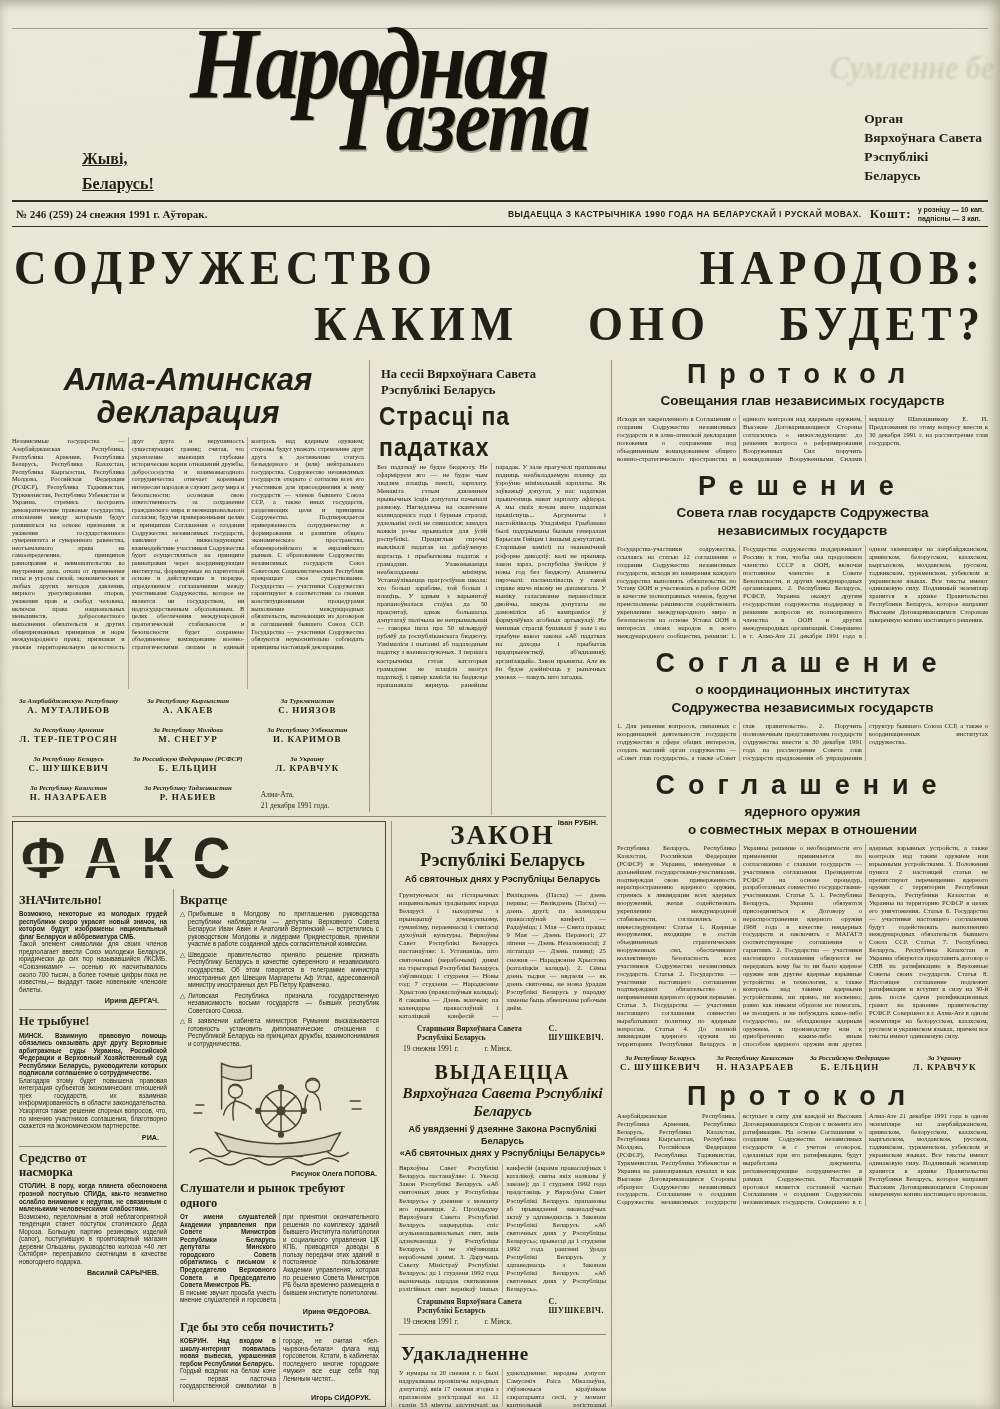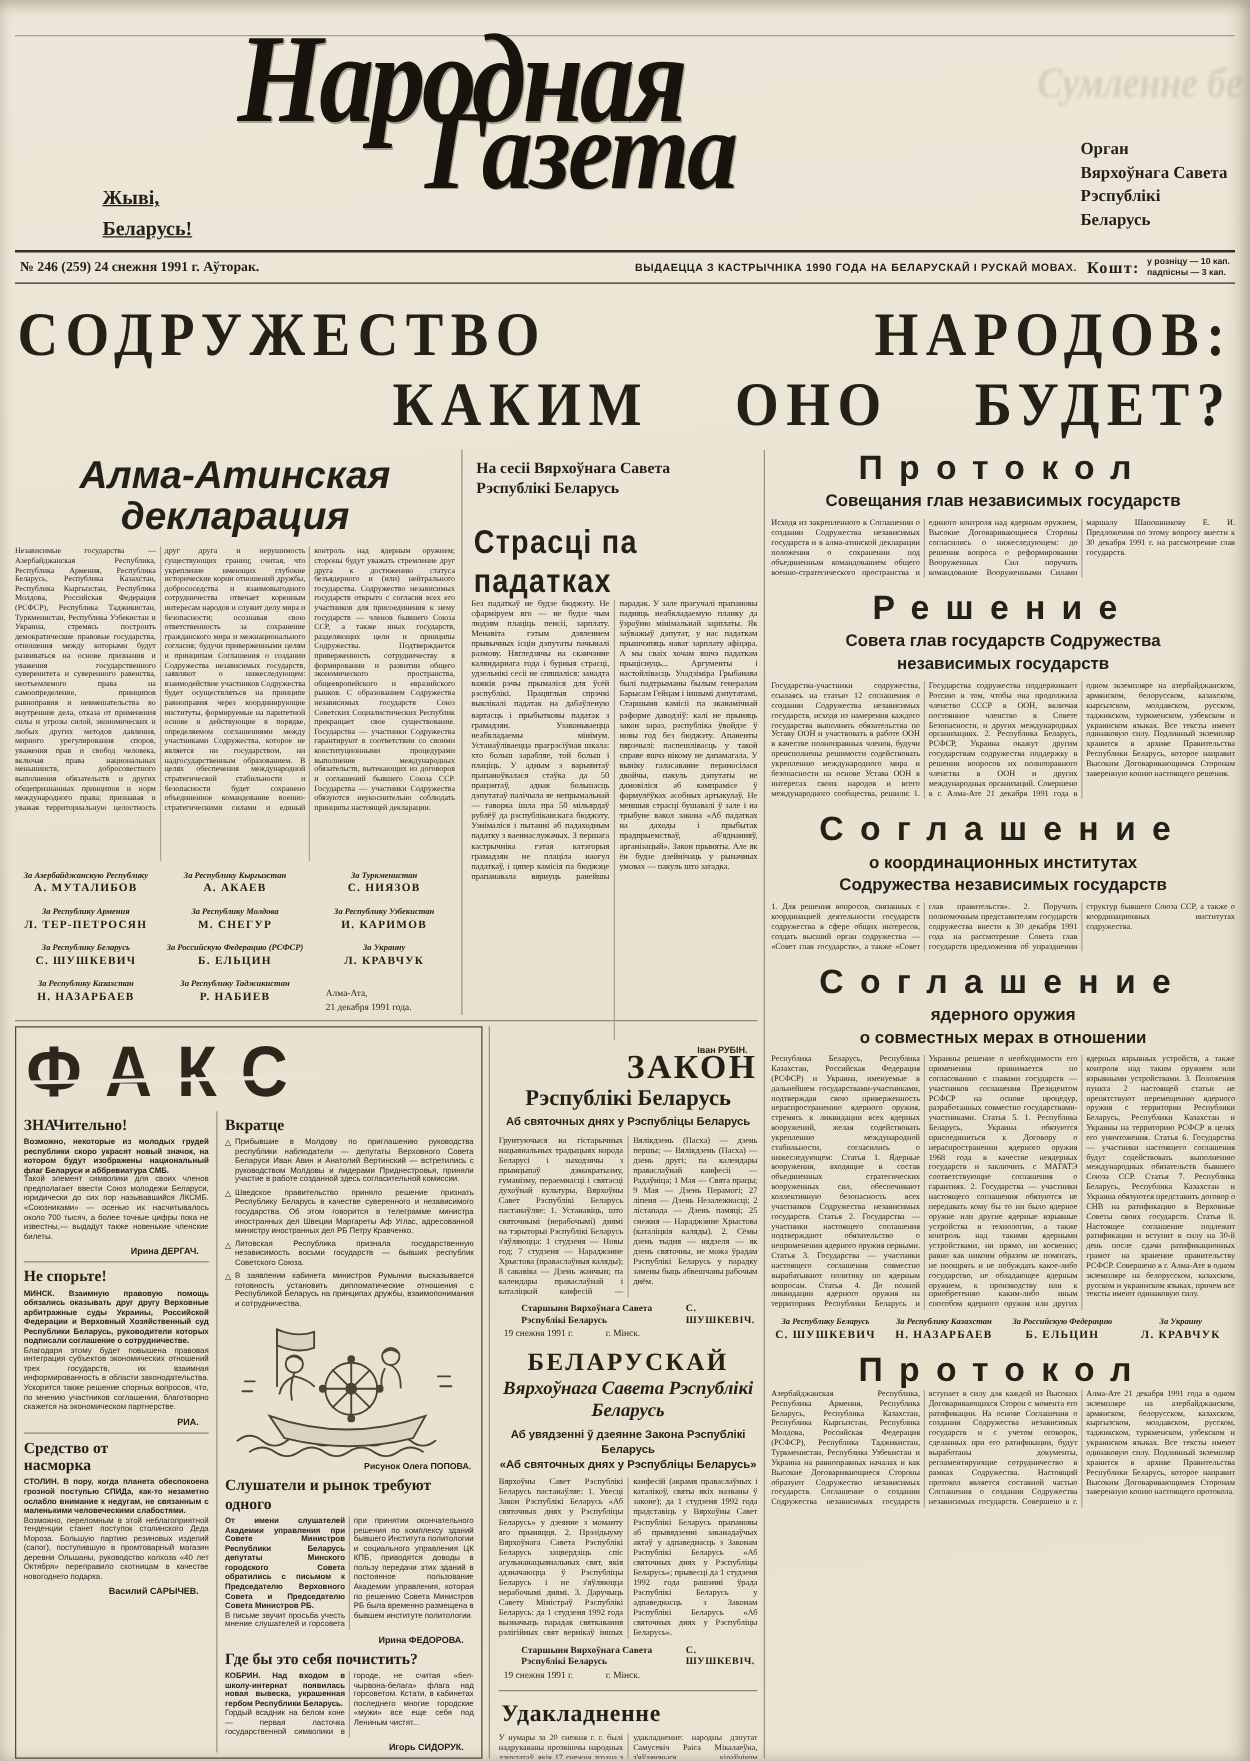--- a/index.html
+++ b/index.html
@@ -49,21 +49,21 @@
   
   .decl-title{font-family:"Liberation Sans",sans-serif;font-weight:bold;font-style:italic;
     font-size:31px;line-height:1.05;text-align:center;margin:4px 0 8px 0;letter-spacing:0;}
   .decl-body{height:252px;overflow:hidden;font-size:6.4px;}
   .sig-grid{display:grid;grid-auto-flow:column;grid-template-rows:repeat(4,1fr);grid-template-columns:repeat(3,1fr);
     gap:2px 6px;margin-top:8px;}
   .sig .role{font-style:italic;font-weight:bold;font-size:6.8px;text-align:center;line-height:1.2;}
   .sig .nm{font-weight:bold;font-size:9px;text-align:center;letter-spacing:1px;}
   .sig-place{font-size:7.5px;line-height:1.4;padding:6px 0 0 10px;}
   
-  .kicker{font-weight:bold;font-size:12.5px;line-height:1.3;margin:6px 0 19px 4px;}
+  .kicker{font-weight:bold;font-size:12.5px;line-height:1.3;margin:6px 0 2px 4px;}
   .tax-title{font-family:"Liberation Sans",sans-serif;font-weight:bold;font-size:23px;letter-spacing:1px;margin:2px 0 8px 2px;transform:scaleY(1.15);transform-origin:left top;}
   .tax-body{height:352px;overflow:hidden;font-size:6.8px;}
   .byline{text-align:right;font-family:"Liberation Sans",sans-serif;font-weight:bold;font-size:7.2px;padding:3px 8px 0 0;}
   
   .doc{margin-bottom:10px;}
   .doc-title{font-family:"Liberation Sans",sans-serif;font-weight:bold;font-size:27px;letter-spacing:13px;text-align:center;line-height:1.1;}
   .doc-sub{font-family:"Liberation Sans",sans-serif;font-weight:bold;font-size:13.5px;text-align:center;line-height:1.3;margin:2px 0 6px 0;}
   .doc-sub.sm{font-size:10.5px;}
   .doc .bt{font-size:6.6px;}
   .sig-row{display:flex;gap:8px;margin:6px 0 10px 0;}
@@ -79,21 +79,21 @@
   .fax-h{font-weight:bold;font-size:12.5px;margin:4px 0 3px 0;line-height:1.15;}
   .fax-bt{font-family:"Liberation Sans",sans-serif;font-size:6.3px;line-height:1.2;text-align:justify;}
   .fax-bt.lead{font-weight:bold;}
   .vk-item{display:flex;gap:3px;margin-bottom:3px;}
   .vk-item .tri{flex:none;font-size:6.5px;}
   .cartoon{display:block;margin:4px auto 0 auto;}
   .cap{text-align:right;font-family:"Liberation Sans",sans-serif;font-weight:bold;font-size:7px;margin:1px 2px 2px 0;}
   .mini2{columns:2;column-gap:7px;column-rule:1px solid #aaa293;}
   
   .law-col{flex:1;min-width:0;padding-left:2px;overflow:hidden;}
-  .law-t1{font-weight:bold;font-size:27px;text-align:right;letter-spacing:2px;line-height:1.05;margin-top:18px;}
+  .law-t1{font-weight:bold;font-size:27px;text-align:center;letter-spacing:2px;line-height:1.05;margin-top:0;}
   .law-t2{font-weight:bold;font-size:18px;text-align:center;line-height:1.15;}
   .law-sub{font-family:"Liberation Sans",sans-serif;font-weight:bold;font-size:9px;text-align:center;margin:4px 0 5px 0;line-height:1.3;}
   .law-body{font-size:6.8px;}
   .law-sig{display:flex;justify-content:space-between;font-weight:bold;font-size:7.5px;margin-top:4px;padding:0 2px;margin-left:16px;}
   .law-sig .nm{font-size:8px;letter-spacing:.5px;}
   .law-date{display:flex;gap:26px;font-size:7.5px;margin:2px 0 8px 4px;}
   .past-t{font-weight:bold;font-size:20px;text-align:center;letter-spacing:2px;margin-top:6px;}
   .past-sub{font-weight:bold;font-style:italic;font-size:15px;text-align:center;line-height:1.2;}
   .clar-t{font-weight:bold;font-size:19px;margin:8px 0 4px 2px;letter-spacing:.5px;}
 </style>
@@ -223,21 +223,21 @@
             <span>ФАКС</span>
             <span class="slit"></span>
           </div>
           <div class="fax-cols">
             <div class="fax-l">
               <div class="fax-h">ЗНАЧительно!</div>
               <div class="fax-bt lead">Возможно, некоторые из молодых грудей республики скоро украсят новый значок, на котором будут изображены национальный флаг Беларуси и аббревиатура СМБ.</div>
               <div class="fax-bt">Такой элемент символики для своих членов предполагает ввести Союз молодежи Беларуси, юридически до сих пор называвшийся ЛКСМБ. «Союзниками» — осенью их насчитывалось около 700 тысяч, а более точные цифры пока не известны,— выдадут также новенькие членские билеты.</div>
               <div class="byline">Ирина ДЕРГАЧ.</div>
               <div class="hrule"></div>
-              <div class="fax-h">Не спорьте!</div>
+              <div class="fax-h">Не трыбуне!</div>
               <div class="fax-bt lead">МИНСК. Взаимную правовую помощь обязались оказывать друг другу Верховные арбитражные суды Украины, Российской Федерации и Верховный Хозяйственный суд Республики Беларусь, руководители которых подписали соглашение о сотрудничестве.</div>
               <div class="fax-bt">Благодаря этому будет повышена правовая интеграция субъектов экономических отношений трех государств, их взаимная информированность в области законодательства. Ускорится также решение спорных вопросов, что, по мнению участников соглашения, благотворно скажется на экономическом партнерстве.</div>
               <div class="byline">РИА.</div>
               <div class="hrule"></div>
               <div class="fax-h">
                 <div>Средство от</div>
                 <div>насморка</div>
               </div>
               <div class="fax-bt lead">СТОЛИН. В пору, когда планета обеспокоена грозной поступью СПИДа, как-то незаметно ослабло внимание к недугам, не связанным с маленькими человеческими слабостями.</div>
               <div class="fax-bt">Возможно, переломным в этой неблагоприятной тенденции станет поступок столинского Деда Мороза. Большую партию резиновых изделий (сапог), поступившую в промтоварный магазин деревни Ольшаны, руководство колхоза «40 лет Октября» переправило скотницам в качестве новогоднего подарка.</div>
@@ -307,21 +307,21 @@
           <div class="law-sub">Аб святочных днях у Рэспубліцы Беларусь</div>
           <div class="bt cols2 law-body">Грунтуючыся на гістарычных нацыянальных традыцыях народа Беларусі і зыходзячы з прынцыпаў дэмакратызму, гуманізму, пераемнасці і святасці духоўнай культуры, Вярхоўны Савет Рэспублікі Беларусь пастанаўляе: 1. Устанавіць, што святочнымі (нерабочымі) днямі на тэрыторыі Рэспублікі Беларусь з'яўляюцца: 1 студзеня — Новы год; 7 студзеня — Нараджэнне Хрыстова (праваслаўныя каляды); 8 сакавіка — Дзень жанчын; па календары праваслаўнай і каталіцкай канфесій — Вялікдзень (Пасха) — дзень першы; — Вялікдзень (Пасха) — дзень другі; па календары праваслаўнай канфесіі — Радаўніца; 1 Мая — Свята працы; 9 Мая — Дзень Перамогі; 27 ліпеня — Дзень Незалежнасці; 2 лістапада — Дзень памяці; 25 снежня — Нараджэнне Хрыстова (каталіцкія каляды). 2. Сёмы дзень тыдня — нядзеля — як дзень святочны, не можа ўрадам Рэспублікі Беларусь у парадку замены быць абвешчаны рабочым днём.</div>
           <div class="law-sig">
             <span>Старшыня Вярхоўнага Савета Рэспублікі Беларусь</span>
             <span class="nm">С. ШУШКЕВІЧ.</span>
           </div>
           <div class="law-date">
             <span>19 снежня 1991 г.</span>
             <span>г. Мінск.</span>
           </div>
-          <div class="past-t">БЕЛАРУСКАЙ</div>
+          <div class="past-t">ВЫДАЕЦЦА</div>
           <div class="past-sub">Вярхоўнага Савета Рэспублікі Беларусь</div>
           <div class="law-sub">
             <div>Аб увядзенні ў дзеянне Закона Рэспублікі Беларусь</div>
             <div>«Аб святочных днях у Рэспубліцы Беларусь»</div>
           </div>
           <div class="bt cols2 law-body">Вярхоўны Савет Рэспублікі Беларусь пастанаўляе: 1. Увесці Закон Рэспублікі Беларусь «Аб святочных днях у Рэспубліцы Беларусь» у дзеянне з моманту яго прыняцця. 2. Прэзідыуму Вярхоўнага Савета Рэспублікі Беларусь зацвердзіць спіс агульнанацыянальных свят, якія адзначаюцца ў Рэспубліцы Беларусь і не з'яўляюцца нерабочымі днямі. 3. Даручыць Савету Міністраў Рэспублікі Беларусь: да 1 студзеня 1992 года вызначыць парадак святкавання рэлігійных свят вернікаў іншых канфесій (акрамя праваслаўных і каталікоў, святы якіх названы ў законе); да 1 студзеня 1992 года прадставіць у Вярхоўны Савет Рэспублікі Беларусь прапановы аб прывядзенні заканадаўчых актаў у адпаведнасць з Законам Рэспублікі Беларусь «Аб святочных днях у Рэспубліцы Беларусь»; прывесці да 1 студзеня 1992 года рашэнні ўрада Рэспублікі Беларусь у адпаведнасць з Законам Рэспублікі Беларусь «Аб святочных днях у Рэспубліцы Беларусь».</div>
           <div class="law-sig">
             <span>Старшыня Вярхоўнага Савета Рэспублікі Беларусь</span>
             <span class="nm">С. ШУШКЕВІЧ.</span>
           </div>

